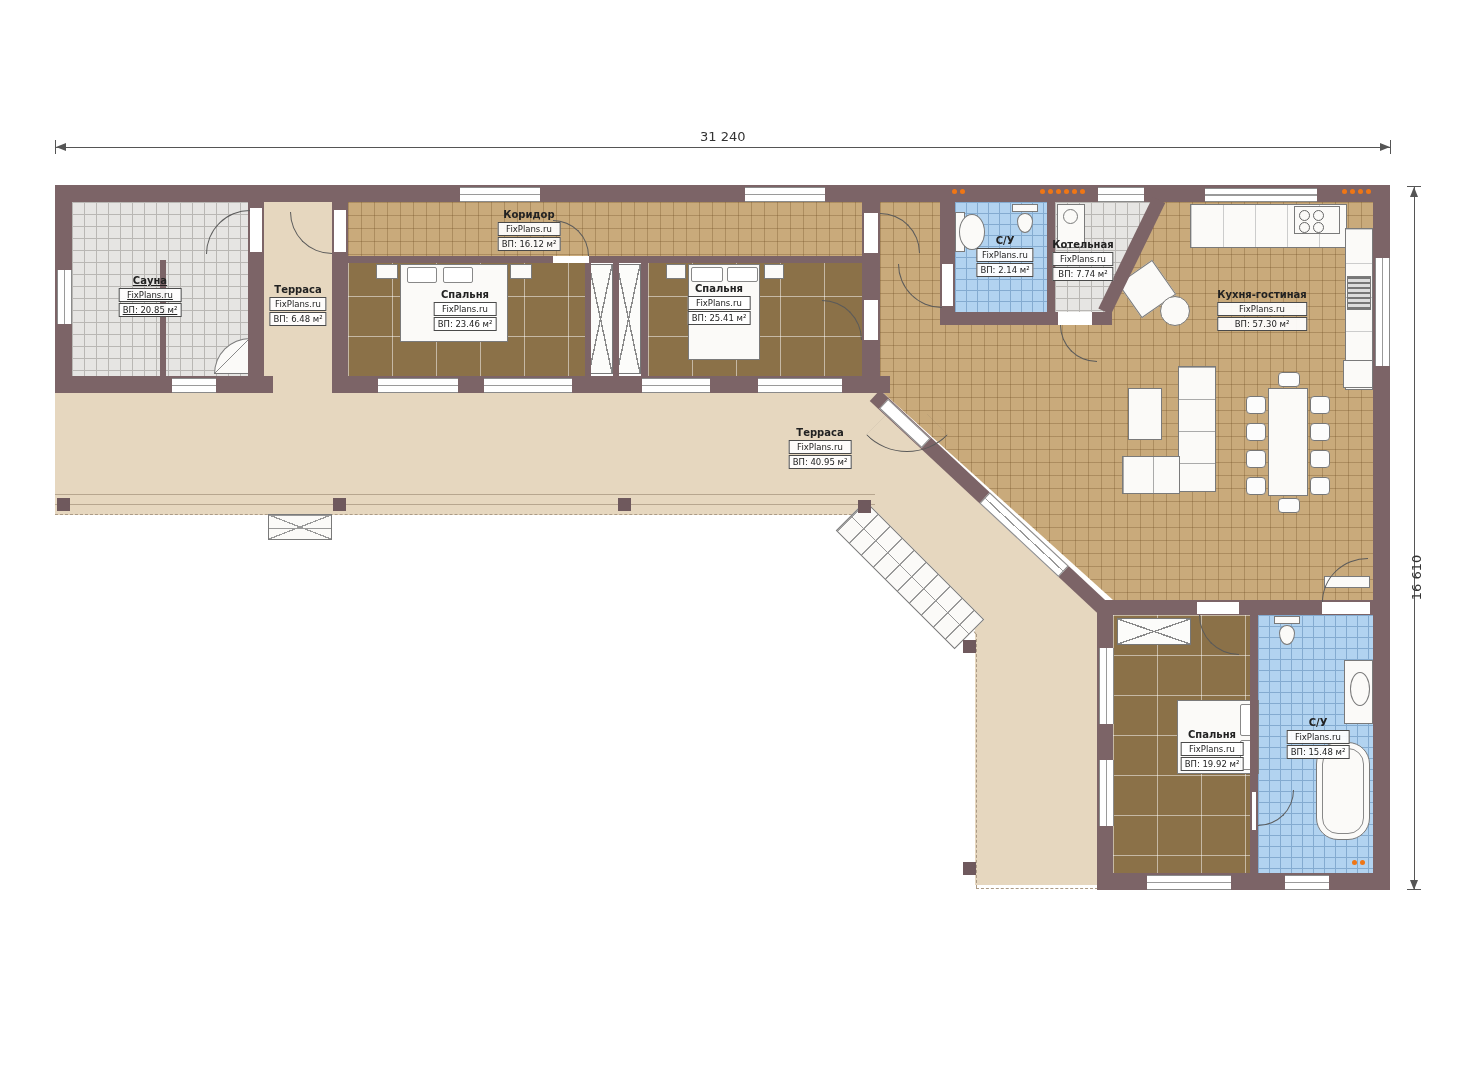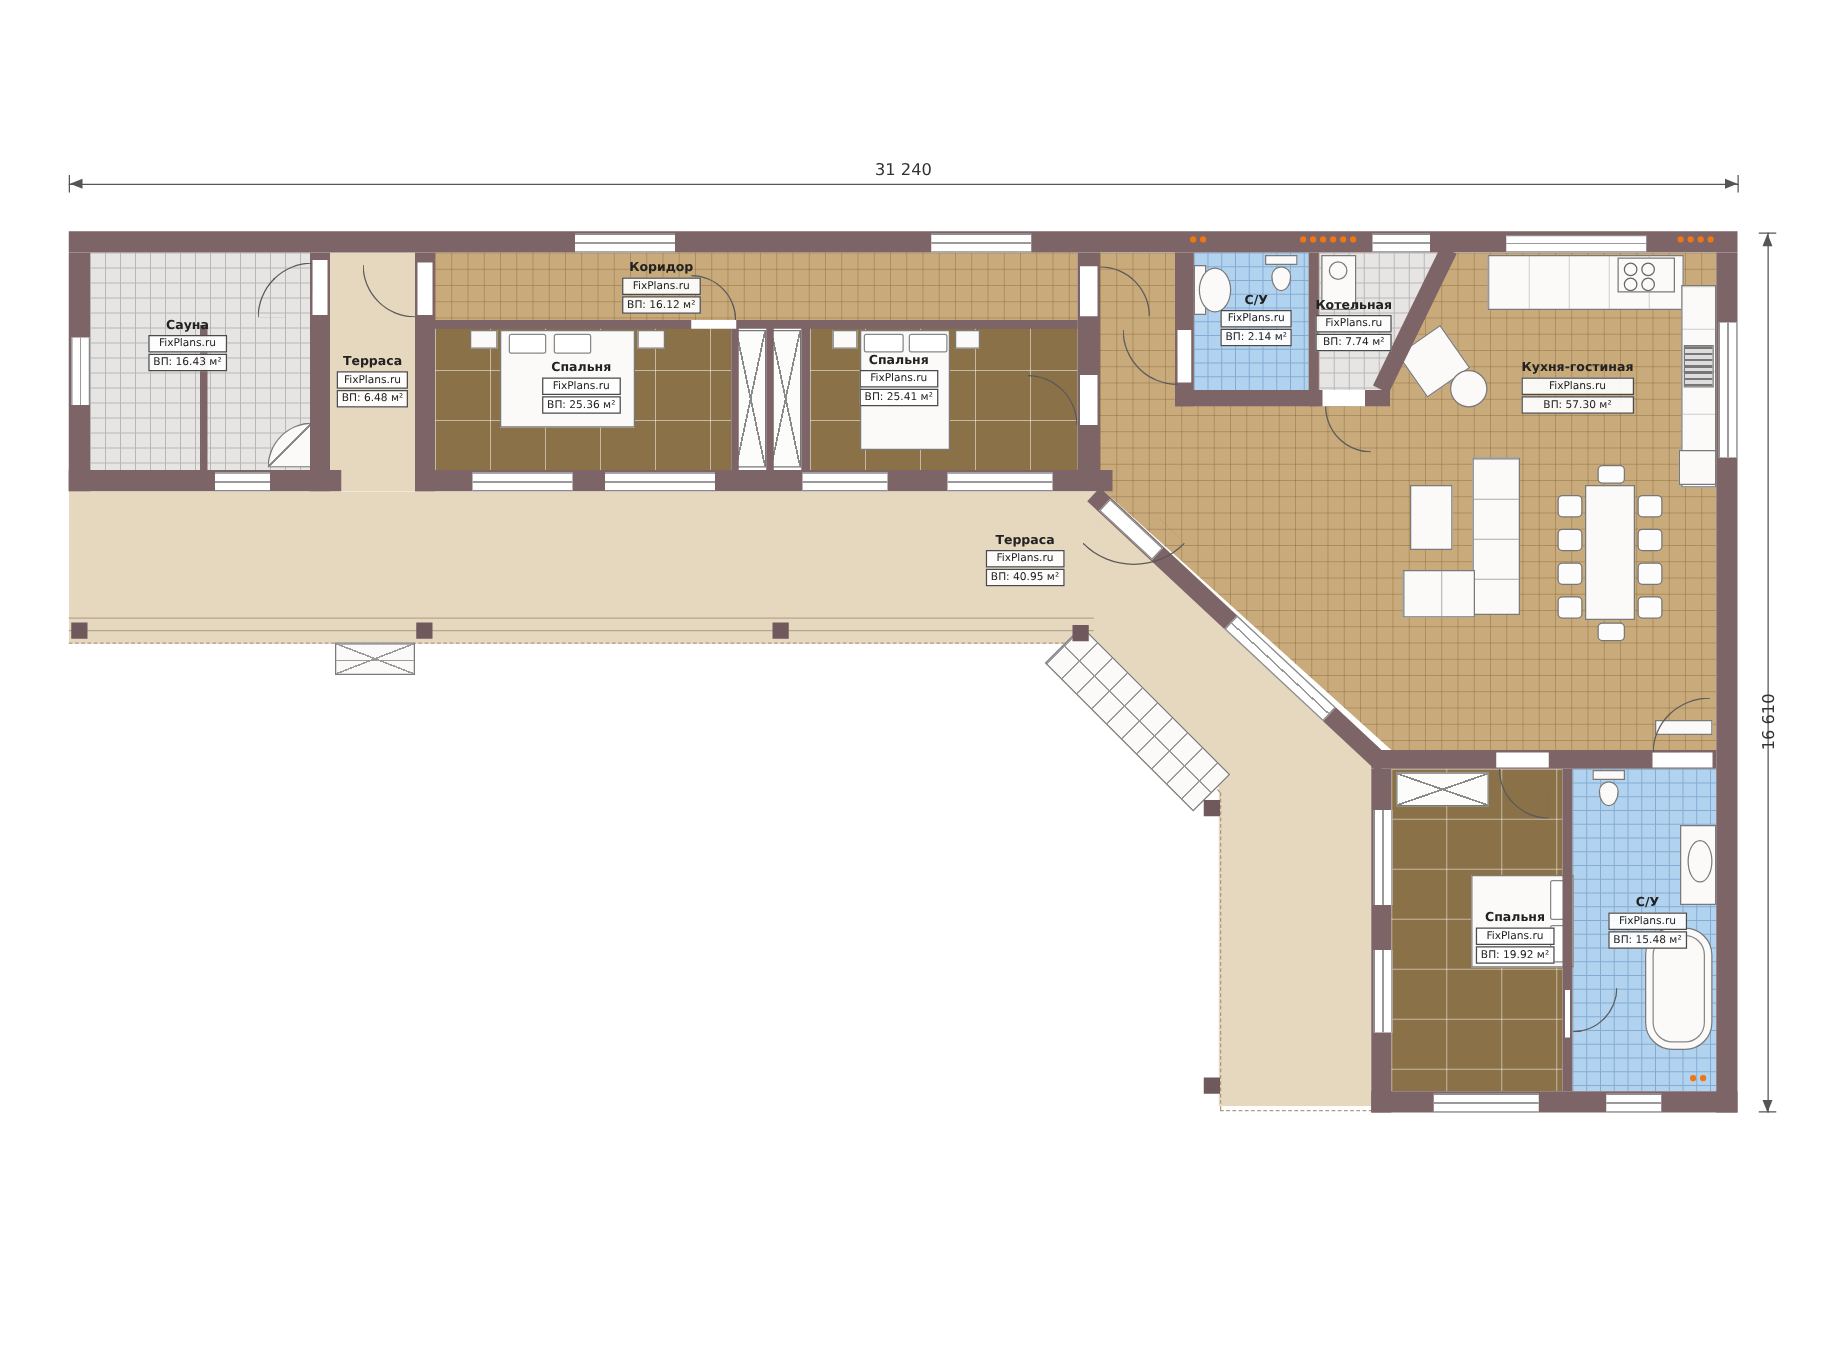--- a/index.html
+++ b/index.html
@@ -230,46 +230,46 @@
 
   <div class="post" style="left:57px;top:498px;"></div>
   <div class="post" style="left:333px;top:498px;"></div>
   <div class="post" style="left:618px;top:498px;"></div>
   <div class="post" style="left:858px;top:500px;"></div>
   <div class="post" style="left:963px;top:640px;"></div>
   <div class="post" style="left:963px;top:862px;"></div>
   <div class="furn" style="left:268px;top:514px;width:64px;height:26px;background-image:linear-gradient(to top right,transparent calc(50% - .6px),#999 calc(50% - .6px),#999 calc(50% + .6px),transparent calc(50% + .6px)),linear-gradient(to top left,transparent calc(50% - .6px),#999 calc(50% - .6px),#999 calc(50% + .6px),transparent calc(50% + .6px)),linear-gradient(#999 1px,transparent 1px);background-size:100% 100%,100% 100%,100% 13px;"></div>
   <div class="furn" style="left:826px;top:554px;width:168px;height:42px;transform:rotate(45deg);background-image:repeating-linear-gradient(90deg,#999 0 1px,transparent 1px 17px),linear-gradient(transparent calc(50% - .6px),#999 calc(50% - .6px),#999 calc(50% + .6px),transparent calc(50% + .6px));"></div>
 
-  <div class="rlabel" style="left:150px;top:254px;">
+  <div class="rlabel" style="left:150px;top:274px;text-decoration:underline;">
     <div class="rname">Сауна</div>
     <div class="rbox">
         <div>FixPlans.ru</div>
-        <div>ВП: 16.43 м²</div>
+        <div>ВП: 20.85 м²</div>
       </div>
   </div>
   <div class="rlabel" style="left:298px;top:283px;">
     <div class="rname">Терраса</div>
     <div class="rbox">
         <div>FixPlans.ru</div>
         <div>ВП: 6.48 м²</div>
       </div>
   </div>
   <div class="rlabel" style="left:529px;top:208px;">
     <div class="rname">Коридор</div>
     <div class="rbox">
         <div>FixPlans.ru</div>
         <div>ВП: 16.12 м²</div>
       </div>
   </div>
   <div class="rlabel" style="left:465px;top:288px;">
     <div class="rname">Спальня</div>
     <div class="rbox">
         <div>FixPlans.ru</div>
-        <div>ВП: 25.36 м²</div>
+        <div>ВП: 23.46 м²</div>
       </div>
   </div>
   <div class="rlabel" style="left:719px;top:282px;">
     <div class="rname">Спальня</div>
     <div class="rbox">
         <div>FixPlans.ru</div>
         <div>ВП: 25.41 м²</div>
       </div>
   </div>
   <div class="rlabel" style="left:1005px;top:234px;">

